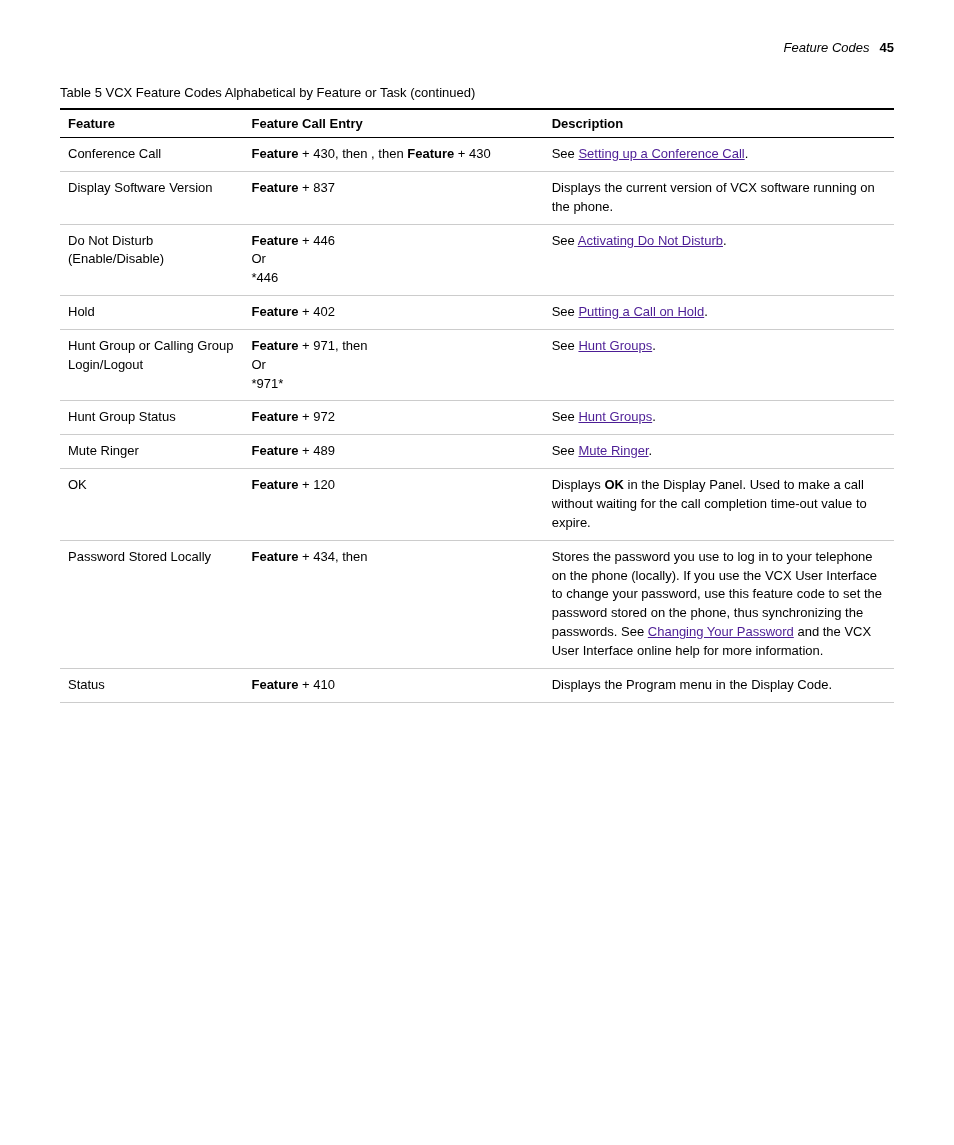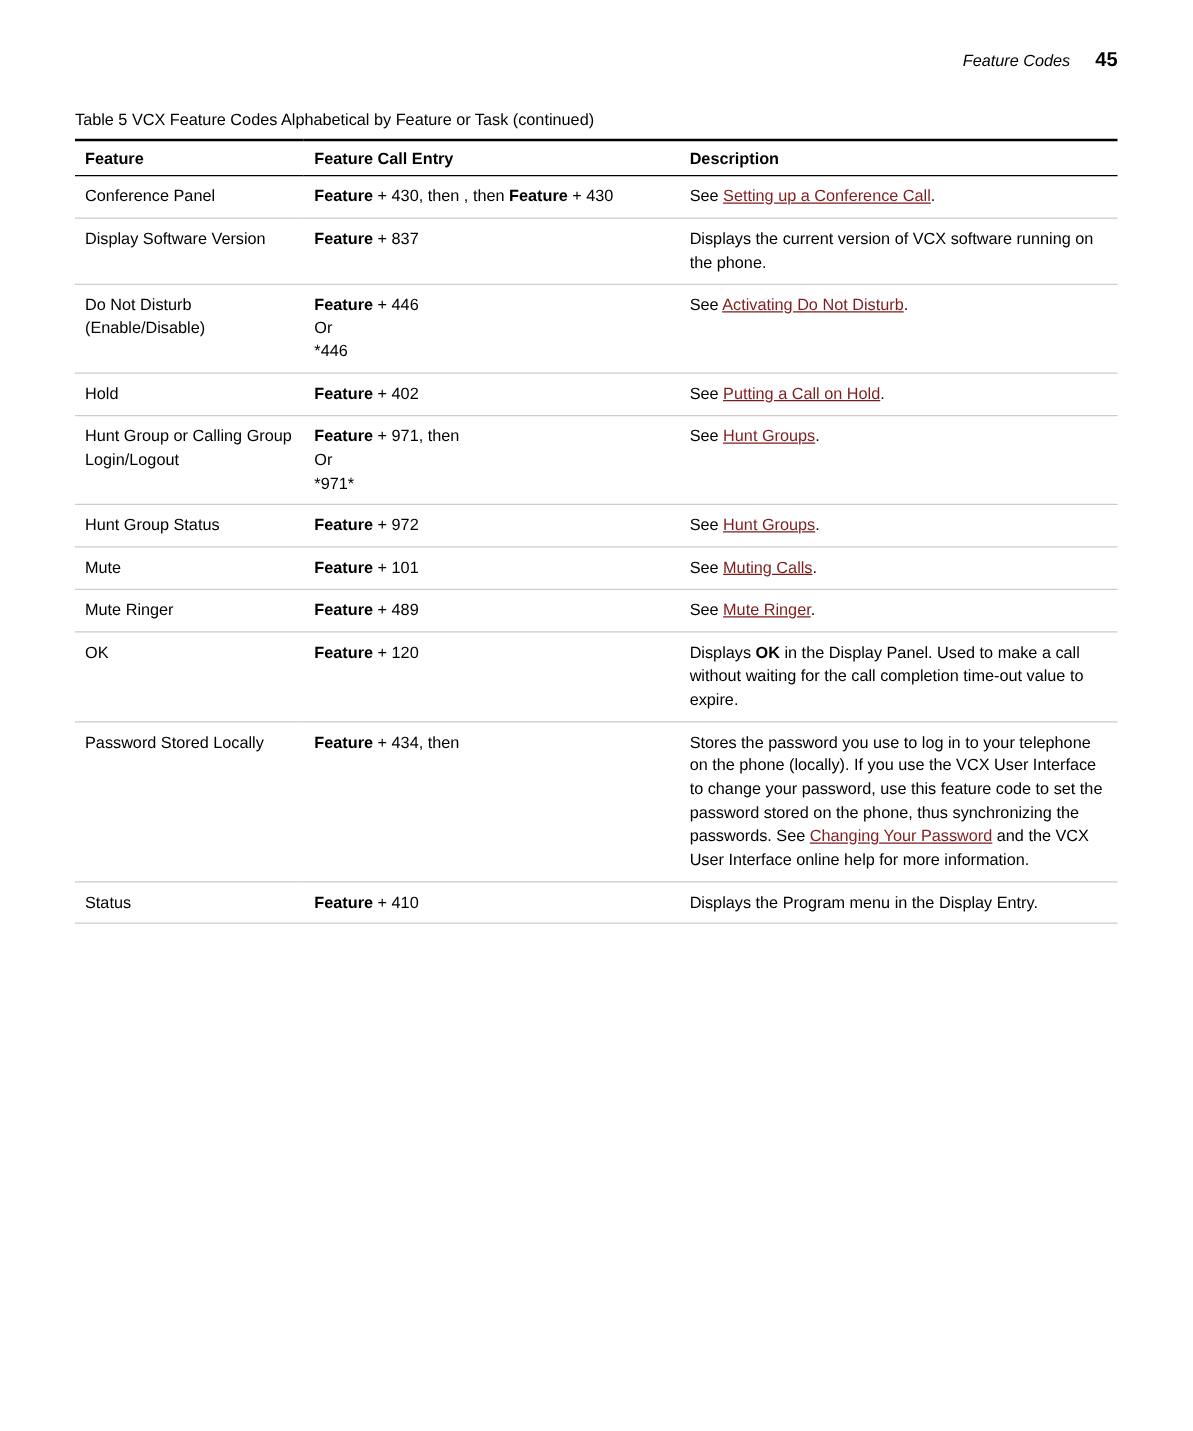--- a/index.html
+++ b/index.html
@@ -15,22 +15,22 @@
     .page-header {
       text-align: right;
       font-style: italic;
       font-size: 13px;
       margin-bottom: 30px;
       color: #000;
     }
     .page-header .page-num {
       font-style: normal;
       font-weight: bold;
-      font-size: 16px;
-      margin-left: 20px;
+      font-size: 13px;
+      margin-left: 10px;
     }
     .table-title {
       font-size: 13px;
       margin-bottom: 8px;
     }
     .table-title strong {
       font-weight: normal;
     }
     table {
       width: 100%;
@@ -52,21 +52,21 @@
     }
     tbody tr {
       border-bottom: 1px solid #ccc;
       vertical-align: top;
     }
     tbody td {
       padding: 7px 8px;
       vertical-align: top;
       line-height: 1.45;
     }
-    .link { color: #7f1d1d; text-decoration: underline; }
+    .link { color: #4c1d95; text-decoration: underline; }
   </style>
 </head>
 <body>
 
 <div class="page-header">
   <span>Feature Codes</span><span class="page-num">45</span>
 </div>
 
 <div class="table-title">
   <strong>Table 5   VCX Feature Codes Alphabetical by Feature or Task  (continued)</strong>
@@ -75,21 +75,21 @@
 <table>
   <thead>
     <tr>
       <th class="col-feature">Feature</th>
       <th class="col-code">Feature Call Entry</th>
       <th class="col-desc">Description</th>
     </tr>
   </thead>
   <tbody id="table-body">
   <tr>
-        <td>Conference Panel</td>
+        <td>Conference Call</td>
         <td><strong>Feature</strong> + 430, then <destination>, then <strong>Feature</strong> + 430</destination></td>
         <td>See <a class="link" href="#">Setting up a Conference Call</a>.</td>
       </tr>
       <tr>
         <td>Display Software Version</td>
         <td><strong>Feature</strong> + 837</td>
         <td>Displays the current version of VCX software running on the phone.</td>
       </tr>
       <tr>
         <td>Do Not Disturb<br>(Enable/Disable)</td>
@@ -105,38 +105,33 @@
         <td>Hunt Group or Calling Group Login/Logout</td>
         <td><strong>Feature</strong> + 971, then <hunt group="" number=""><br>Or<br>*971*<hunt group="" number=""></hunt></hunt></td>
         <td>See <a class="link" href="#">Hunt Groups</a>.</td>
       </tr>
       <tr>
         <td>Hunt Group Status</td>
         <td><strong>Feature</strong> + 972</td>
         <td>See <a class="link" href="#">Hunt Groups</a>.</td>
       </tr>
       <tr>
-        <td>Mute</td>
-        <td><strong>Feature</strong> + 101</td>
-        <td>See <a class="link" href="#">Muting Calls</a>.</td>
-      </tr>
-      <tr>
         <td>Mute Ringer</td>
         <td><strong>Feature</strong> + 489</td>
         <td>See <a class="link" href="#">Mute Ringer</a>.</td>
       </tr>
       <tr>
         <td>OK</td>
         <td><strong>Feature</strong> + 120</td>
         <td>Displays <strong>OK</strong> in the Display Panel. Used to make a call without waiting for the call completion time-out value to expire.</td>
       </tr>
       <tr>
         <td>Password Stored Locally</td>
         <td><strong>Feature</strong> + 434, then <current password=""></current></td>
         <td>Stores the password you use to log in to your telephone on the phone (locally). If you use the VCX User Interface to change your password, use this feature code to set the password stored on the phone, thus synchronizing the passwords. See <a class="link" href="#">Changing Your Password</a> and the VCX User Interface online help for more information.</td>
       </tr>
       <tr>
         <td>Status</td>
         <td><strong>Feature</strong> + 410</td>
-        <td>Displays the Program menu in the Display Entry.</td>
+        <td>Displays the Program menu in the Display Code.</td>
       </tr>
     </tbody>
 </table>
 
 </body></html>

